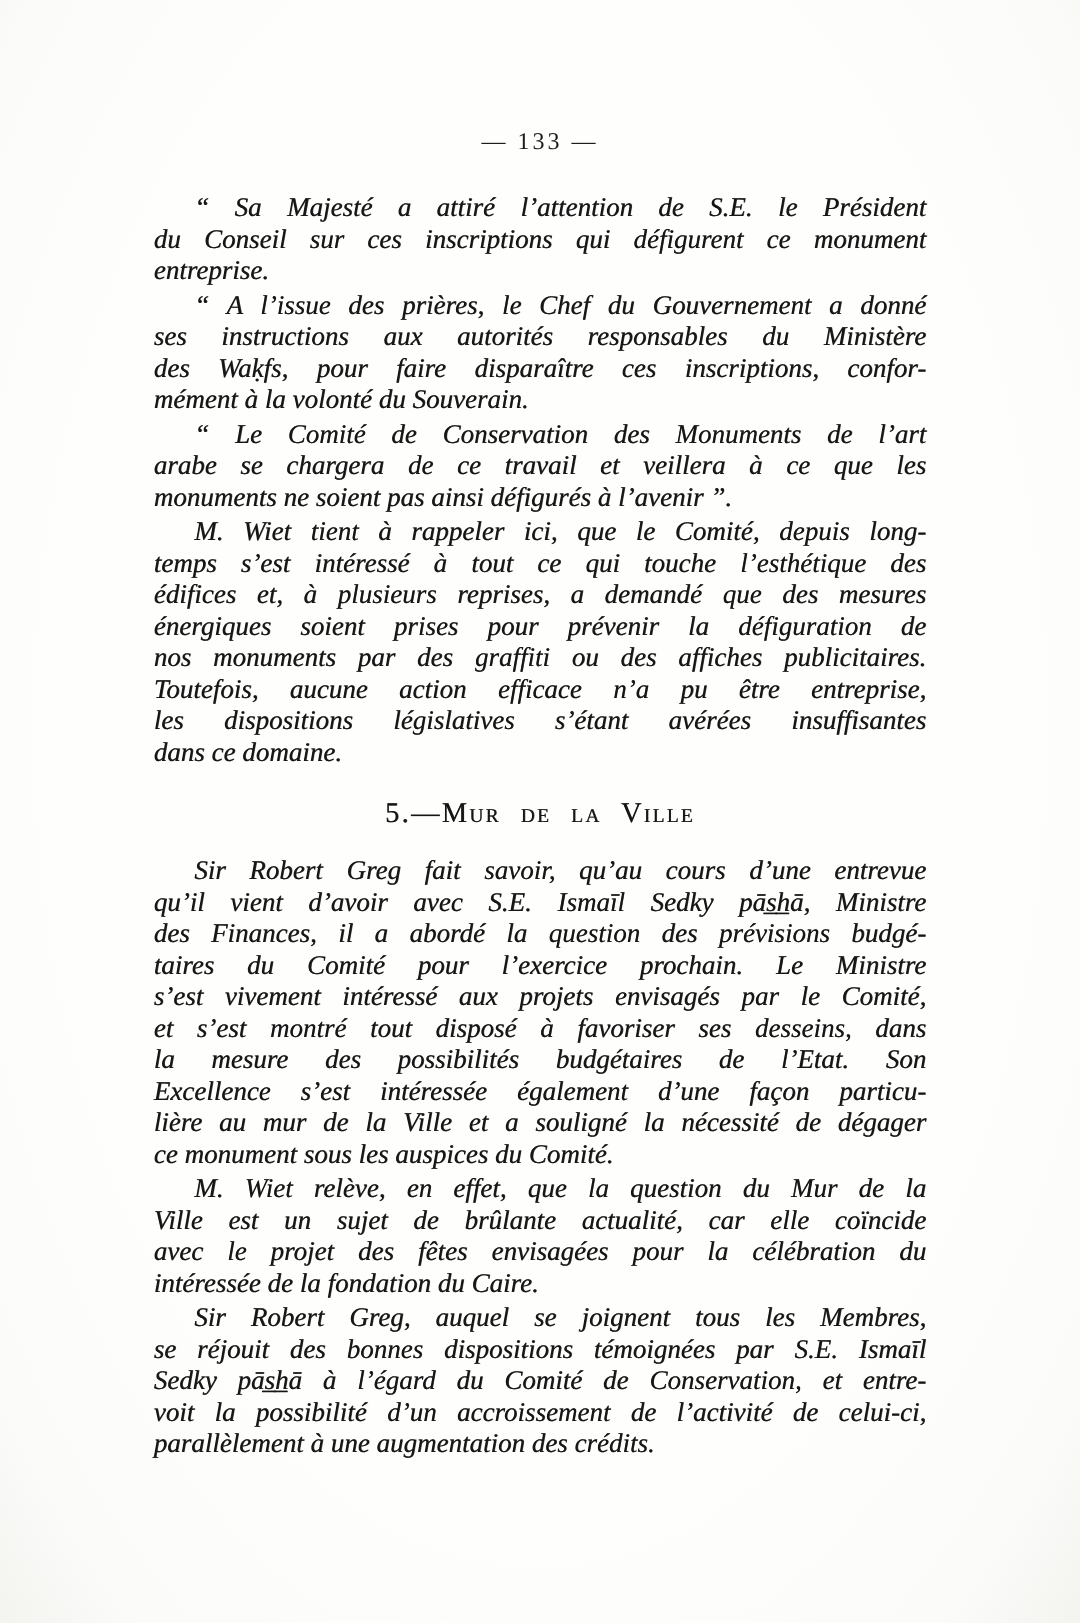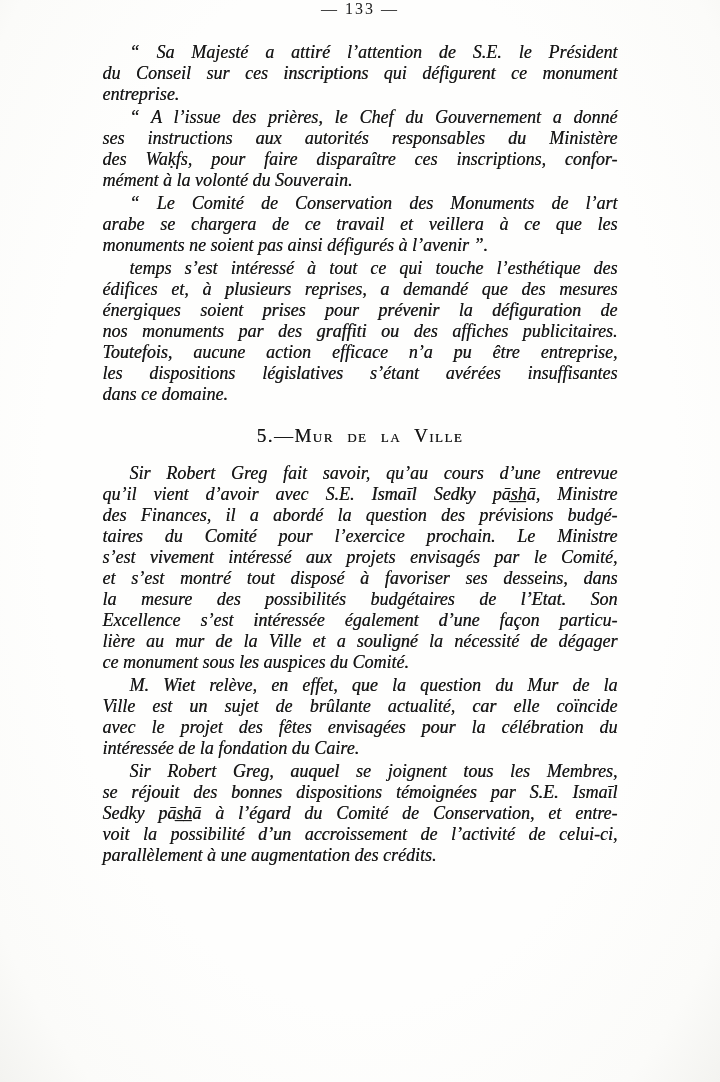--- a/index.html
+++ b/index.html
@@ -11,20 +11,21 @@
   }
   .page {
     position: relative;
     width: 720px; height: 1082px;
     background:
       radial-gradient(ellipse at 50% 45%, #fefefd 62%, #fbfbf9 88%, #f3f3f0 100%);
     color: #161616;
     overflow: hidden;
   }
   .page-number {
+    padding-top: 86px;
     text-align: center;
     font-size: 16px;
     letter-spacing: 2px;
     color: #1c1c1c;
   }
   .text-block {
     margin: 24px auto 0 auto;
     width: 515px;
     font-size: 18px;
     line-height: 21px;
@@ -65,20 +66,21 @@
         <div class="line">ses instructions aux autorités responsables du Ministère</div>
         <div class="line">des Waḳfs, pour faire disparaître ces inscriptions, confor-</div>
         <div class="line last">mément à la volonté du Souverain.</div>
       </div>
       <div class="para">
         <div class="line">“ Le Comité de Conservation des Monuments de l’art</div>
         <div class="line">arabe se chargera de ce travail et veillera à ce que les</div>
         <div class="line last">monuments ne soient pas ainsi défigurés à l’avenir ”.</div>
       </div>
       <div class="para">
+        <div class="line">M. Wiet tient à rappeler ici, que le Comité, depuis long-</div>
         <div class="line">temps s’est intéressé à tout ce qui touche l’esthétique des</div>
         <div class="line">édifices et, à plusieurs reprises, a demandé que des mesures</div>
         <div class="line">énergiques soient prises pour prévenir la défiguration de</div>
         <div class="line">nos monuments par des graffiti ou des affiches publicitaires.</div>
         <div class="line">Toutefois, aucune action efficace n’a pu être entreprise,</div>
         <div class="line">les dispositions législatives s’étant avérées insuffisantes</div>
         <div class="line last">dans ce domaine.</div>
       </div>
       <div class="section-heading">5.—Mur de la Ville</div>
       <div class="para">

